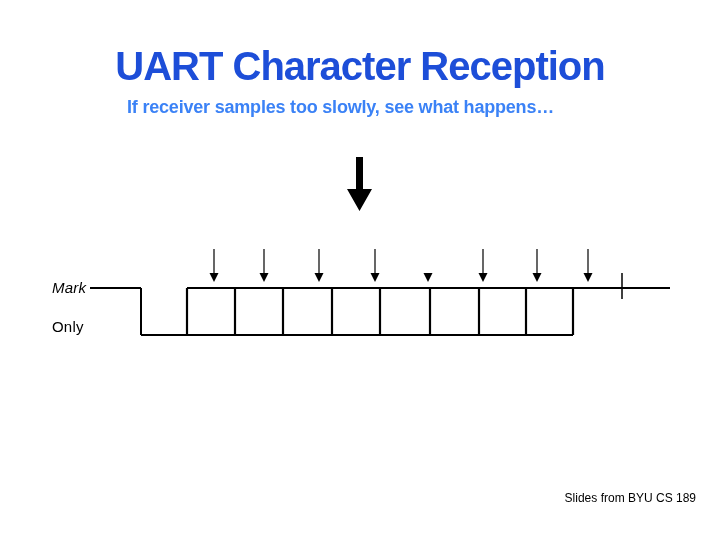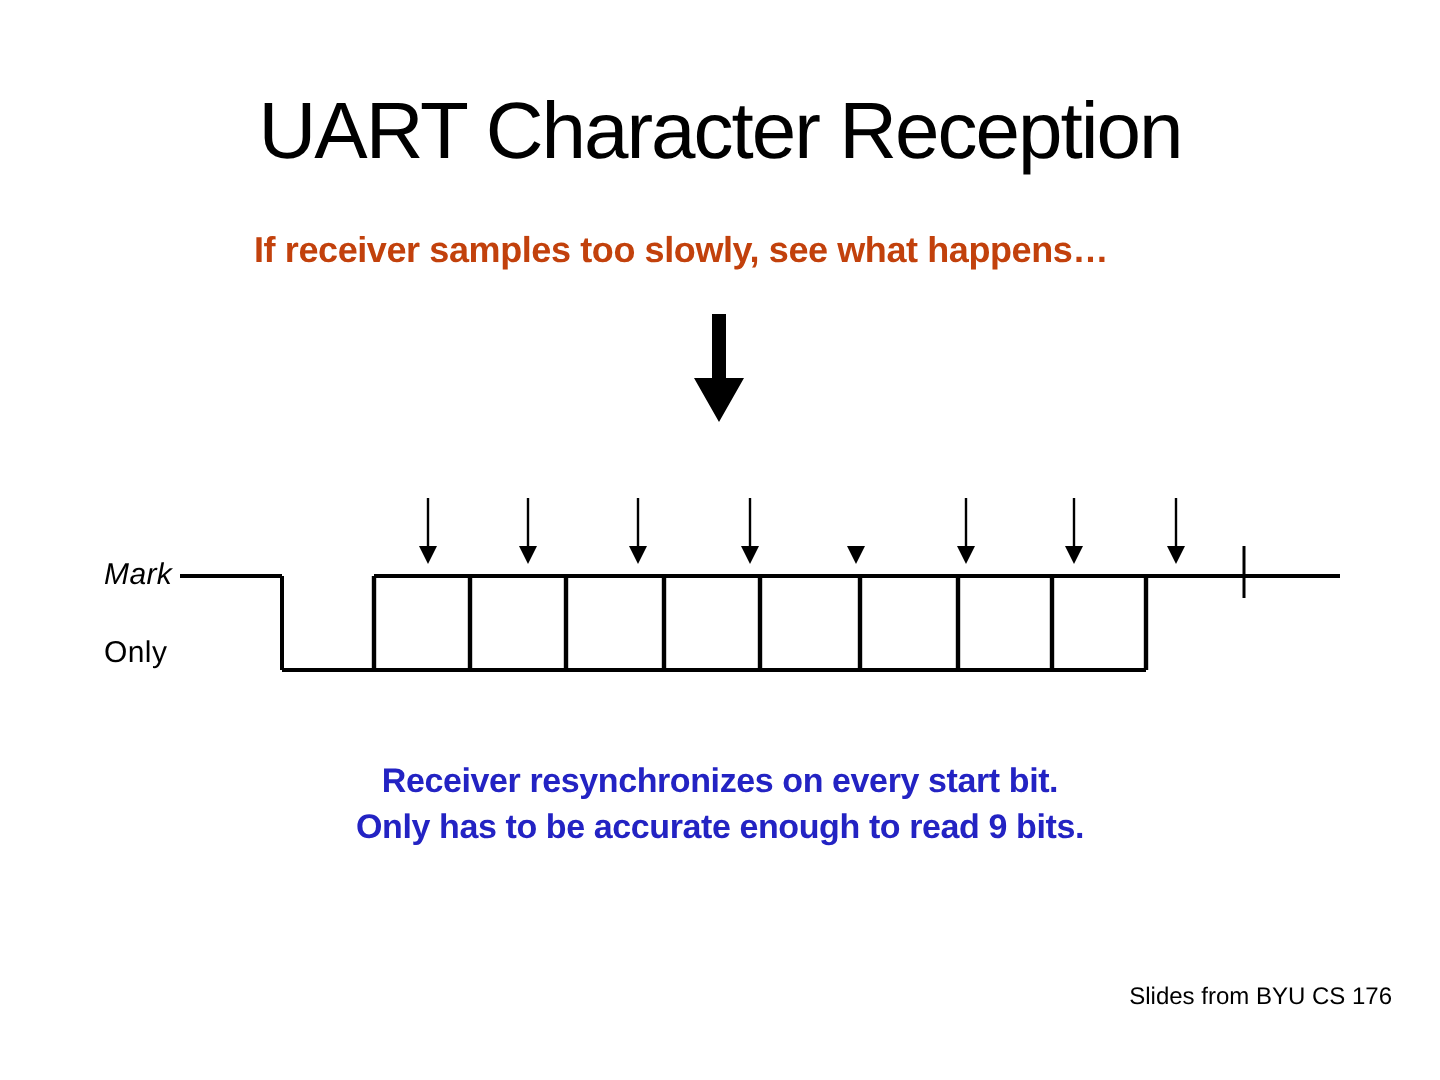--- a/index.html
+++ b/index.html
@@ -12,31 +12,31 @@
   }
   .slide { position: absolute; inset: 0; }
 
   .title {
     position: absolute;
     top: 44px; left: 0; width: 720px;
     text-align: center;
     font-size: 40px;
     letter-spacing: -1px;
     line-height: 44px;
-    color: #000000;
-    font-weight: 400;
+    color: #1d4ed8;
+    font-weight: 700;
   }
 
   .subtitle {
     position: absolute;
-    left: 127px; top: 112px;
+    left: 127px; top: 94px;
     font-size: 18px;
     font-weight: 700;
     line-height: 26px;
-    color: #c2410c;
+    color: #3b82f6;
     letter-spacing: -0.2px;
   }
 
   .big-arrow {
     position: absolute;
     left: 343px; top: 157px;
     width: 33px; height: 55px;
   }
 
   .wave-label {
@@ -116,20 +116,16 @@
       <polygon points="370.5,33 379.5,33 375,42" fill="#000000"></polygon>
       <polygon points="423.5,33 432.5,33 428,42" fill="#000000"></polygon>
       <line x1="483" y1="9" x2="483" y2="35" stroke="#000000" stroke-width="1.2"></line>
       <polygon points="478.5,33 487.5,33 483,42" fill="#000000"></polygon>
       <line x1="537" y1="9" x2="537" y2="35" stroke="#000000" stroke-width="1.2"></line>
       <polygon points="532.5,33 541.5,33 537,42" fill="#000000"></polygon>
       <line x1="588" y1="9" x2="588" y2="35" stroke="#000000" stroke-width="1.2"></line>
       <polygon points="583.5,33 592.5,33 588,42" fill="#000000"></polygon>
     </svg>
 
-  <div class="caption">
-    <div>Receiver resynchronizes on every start bit.</div>
-    <div>Only has to be accurate enough to read 9 bits.</div>
-  </div>
 
-  <div class="footer">Slides from BYU CS 176</div>
+  <div class="footer">Slides from BYU CS 189</div>
 
 </div>
 
 </body></html>

